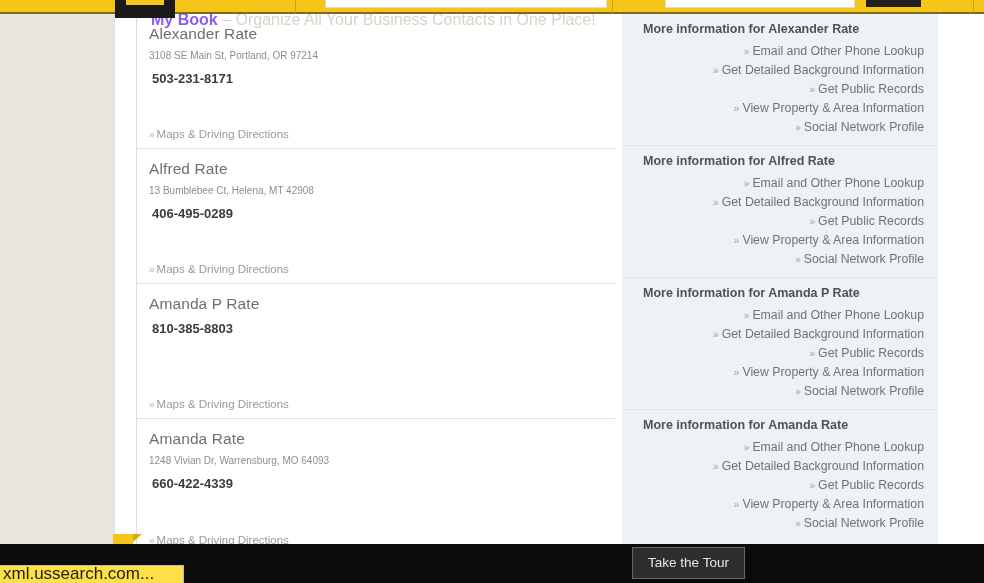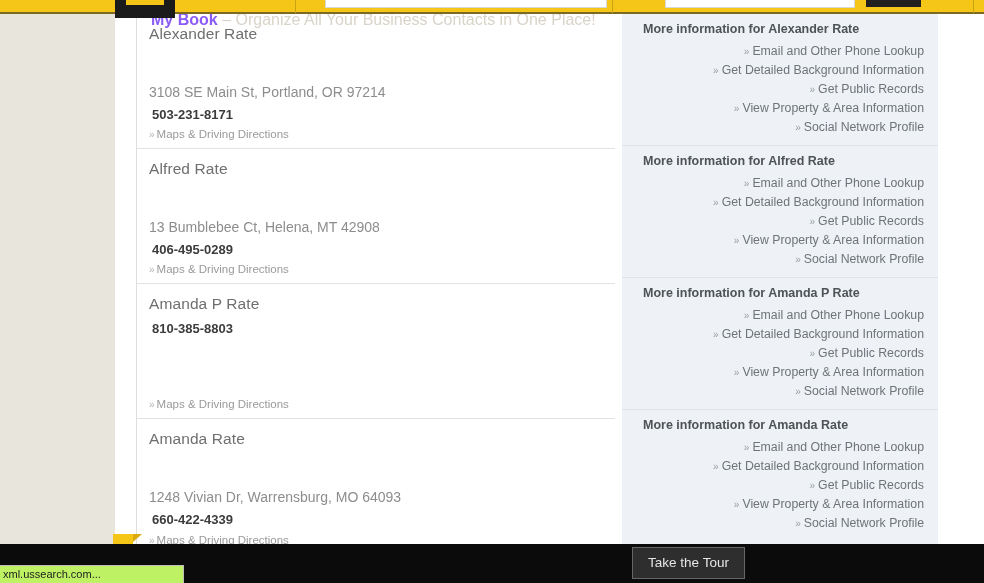--- a/index.html
+++ b/index.html
@@ -106,25 +106,24 @@
   .listing:last-child { border-bottom: none; }
 
   .listing-name {
     font-size: 15.5px;
     color: #6f6f6f;
     padding-top: 11px;
     line-height: 18px;
     letter-spacing: .1px;
   }
   .listing-address {
-    font-size: 14px;
+    font-size: 10px;
     color: #8d8d8d;
     padding-top: 6px;
     line-height: 14px;
-    margin-top: 36px;
   }
   .listing-phone {
     font-size: 13px;
     color: #3c3c3c;
     font-weight: bold;
     padding-top: 8px;
     padding-left: 3px;
     line-height: 15px;
   }
   .listing-maps {
@@ -227,25 +226,25 @@
     line-height: 30px;
     cursor: pointer;
     z-index: 52;
   }
 
   
   #status-bar {
     position: absolute;
     left: 0; bottom: 0;
     width: 184px; height: 18px;
-    background: #bef264;
+    background: #fde047;
     border-top: 1px solid #bdbdbd;
     border-right: 1px solid #bdbdbd;
     box-sizing: border-box;
-    font-size: 11px;
+    font-size: 17px;
     color: #1c1c1c;
     line-height: 16px;
     padding-left: 3px;
     z-index: 60;
     white-space: nowrap;
     overflow: hidden;
   }
 </style>
 </head>
 <body>

